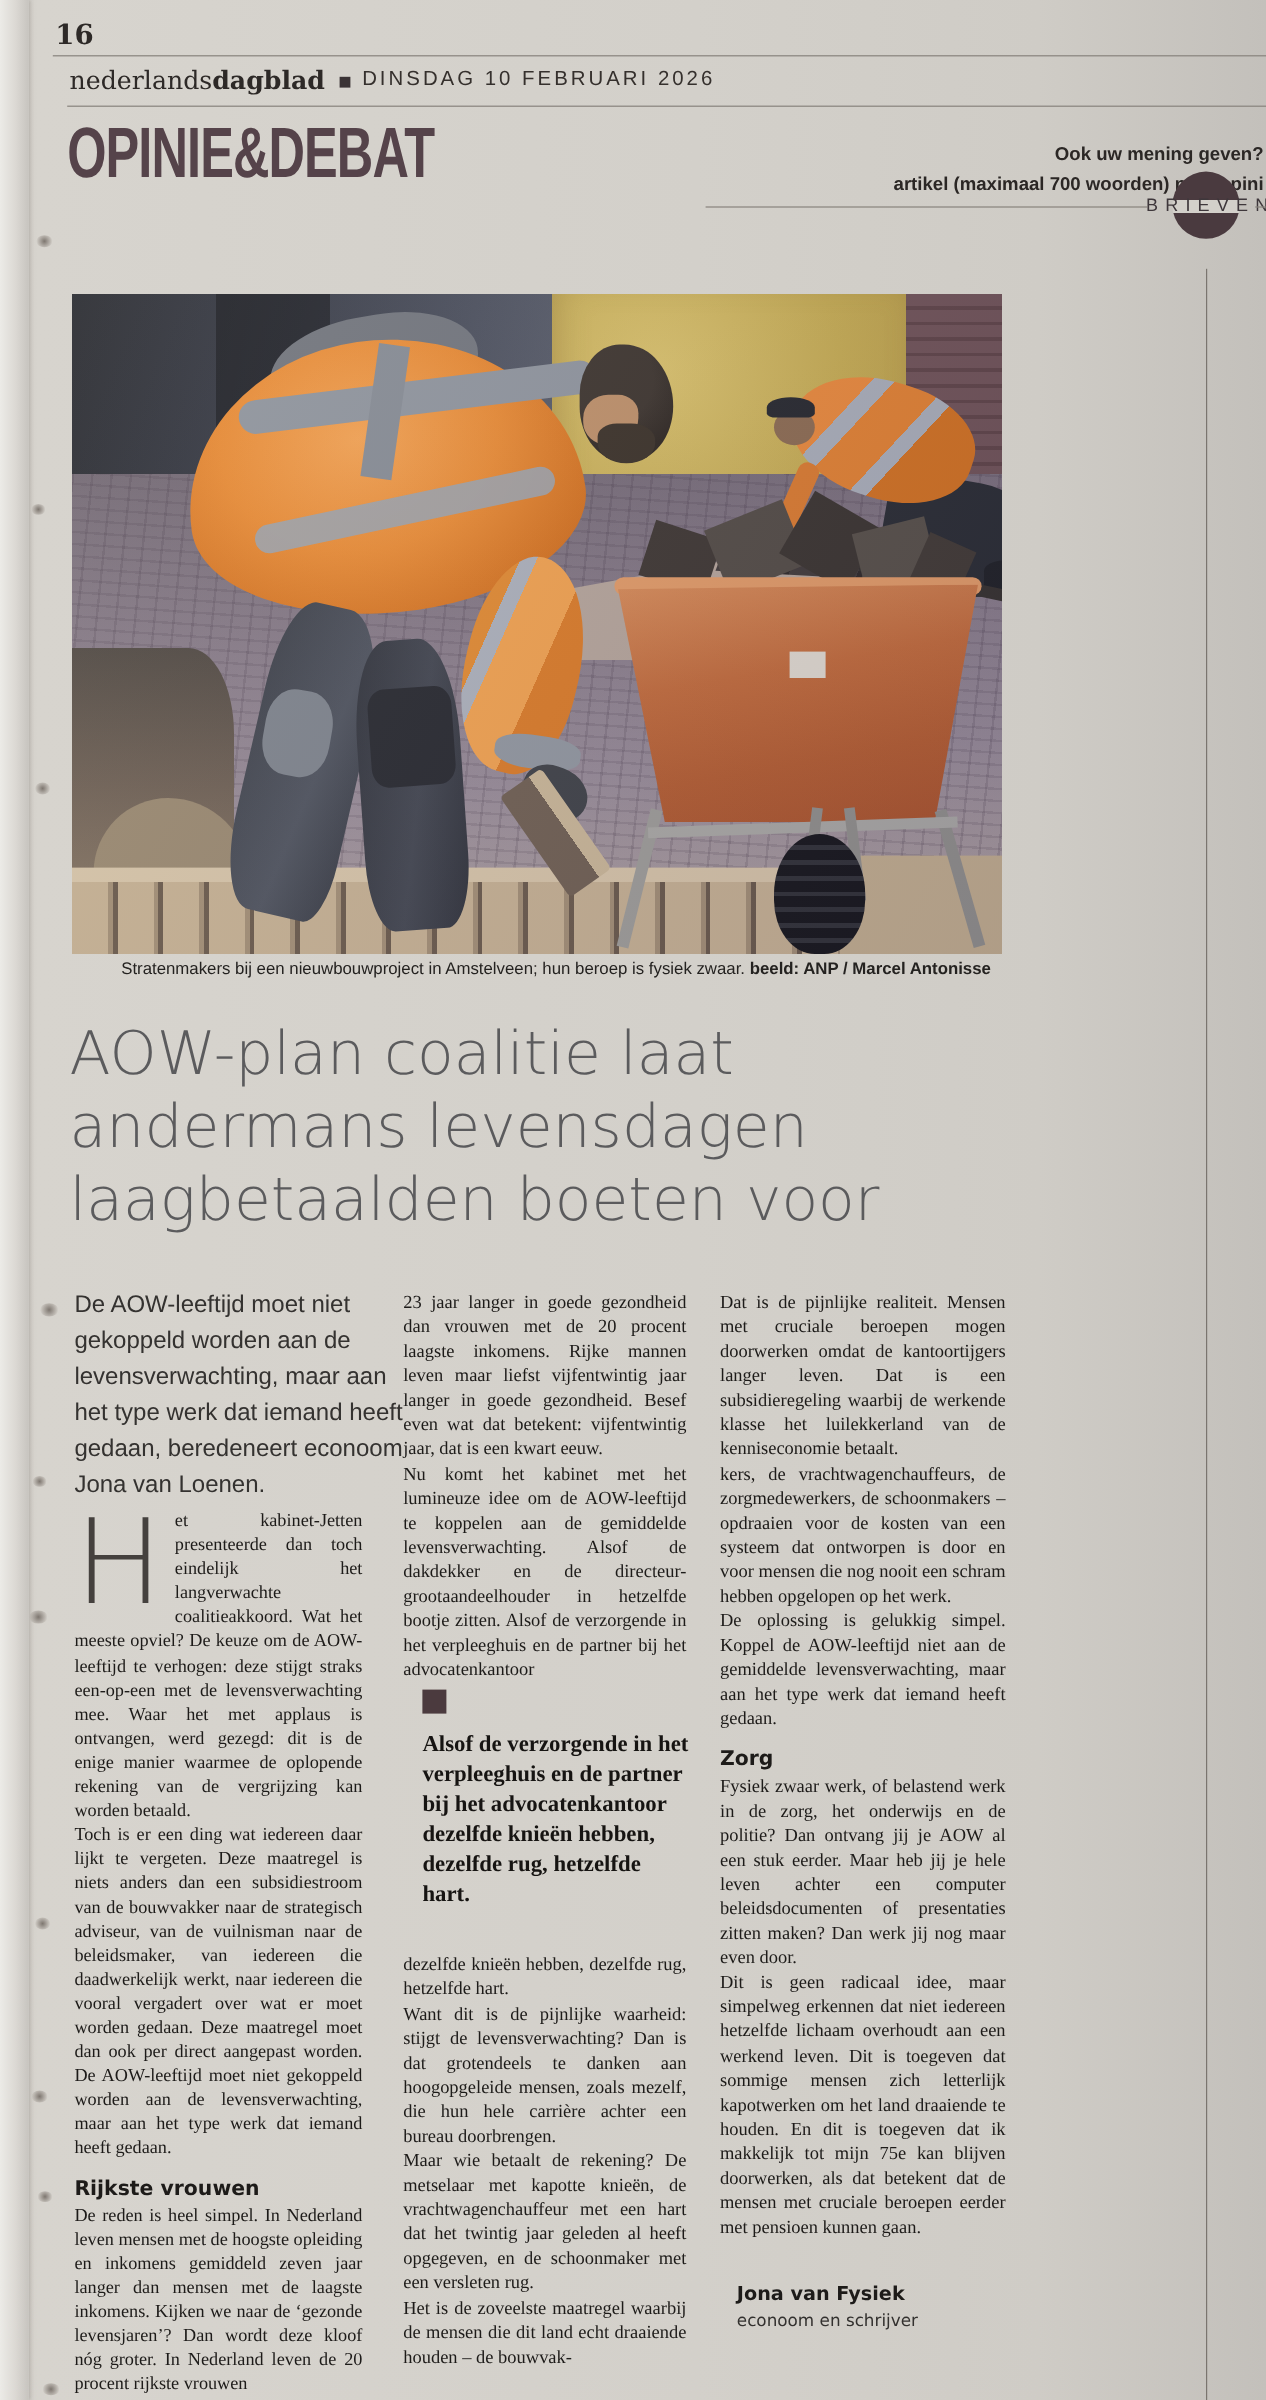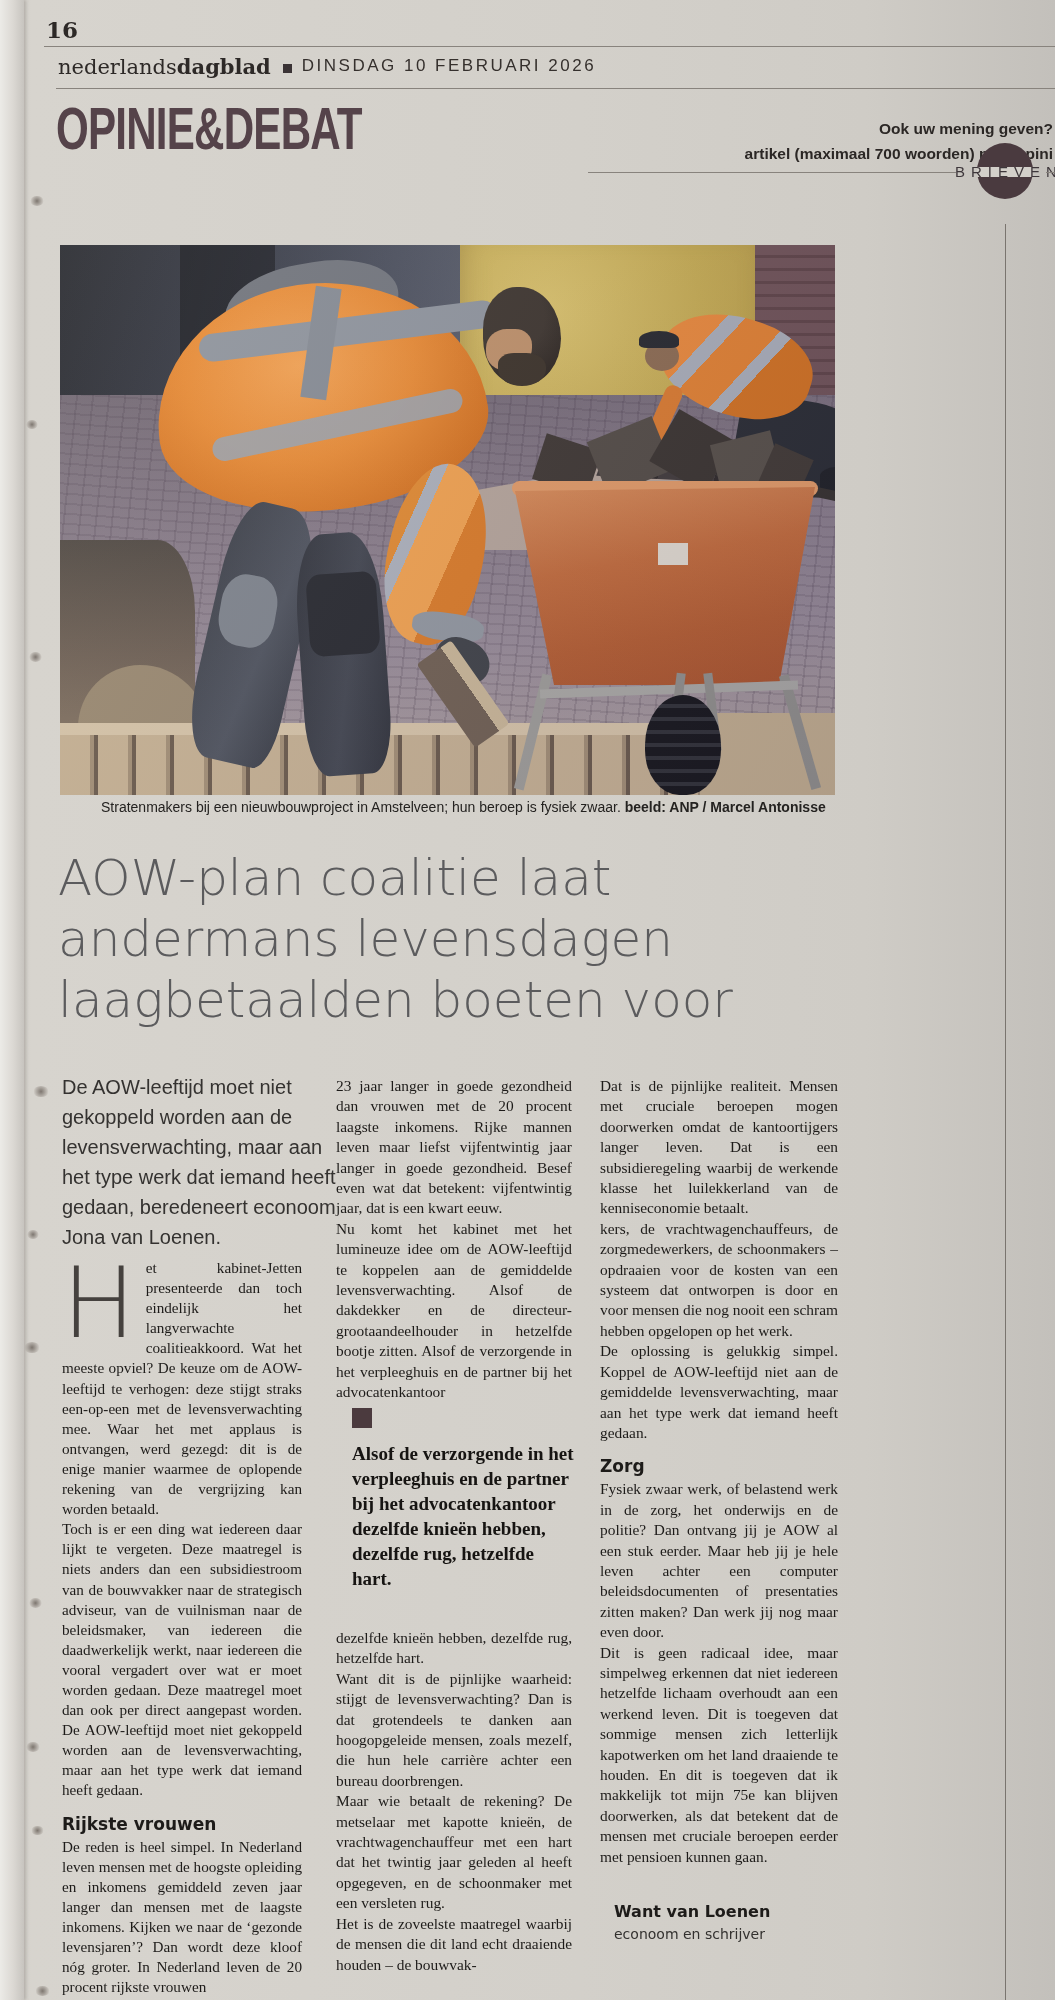--- a/index.html
+++ b/index.html
@@ -257,21 +257,21 @@
   <div class="abs bodycol" id="col3">
     <p>Dat is de pijnlijke realiteit. Mensen met cruciale beroepen mogen doorwerken omdat de kantoortijgers langer leven. Dat is een subsidieregeling waarbij de werkende klasse het luilekkerland van de kenniseconomie betaalt.</p>
     <p>kers, de vrachtwagenchauffeurs, de zorgmedewerkers, de schoonmakers – opdraaien voor de kosten van een systeem dat ontworpen is door en voor mensen die nog nooit een schram hebben opgelopen op het werk.</p>
     <p>De oplossing is gelukkig simpel. Koppel de AOW-leeftijd niet aan de gemiddelde levensverwachting, maar aan het type werk dat iemand heeft gedaan.</p>
     <h3>Zorg</h3>
     <p>Fysiek zwaar werk, of belastend werk in de zorg, het onderwijs en de politie? Dan ontvang jij je AOW al een stuk eerder. Maar heb jij je hele leven achter een computer beleidsdocumenten of presentaties zitten maken? Dan werk jij nog maar even door.</p>
     <p>Dit is geen radicaal idee, maar simpelweg erkennen dat niet iedereen hetzelfde lichaam overhoudt aan een werkend leven. Dit is toegeven dat sommige mensen zich letterlijk kapotwerken om het land draaiende te houden. En dit is toegeven dat ik makkelijk tot mijn 75e kan blijven doorwerken, als dat betekent dat de mensen met cruciale beroepen eerder met pensioen kunnen gaan.</p>
   </div>
 
   <div class="abs" id="author">
-    <div class="author-name">Want van Loenen</div>
+    <div class="author-name">Jona van Fysiek</div>
     <div class="author-title">econoom en schrijver</div>
   </div>
 
   <div class="abs" id="vrule-right"></div>
 
   <div class="blem" style="left:30px;top:196px;width:14px;height:10px;"></div>
   <div class="blem" style="left:26px;top:420px;width:12px;height:9px;"></div>
   <div class="blem" style="left:29px;top:652px;width:13px;height:10px;"></div>
   <div class="blem" style="left:33px;top:1086px;width:16px;height:11px;"></div>
   <div class="blem" style="left:27px;top:1230px;width:12px;height:9px;"></div>

